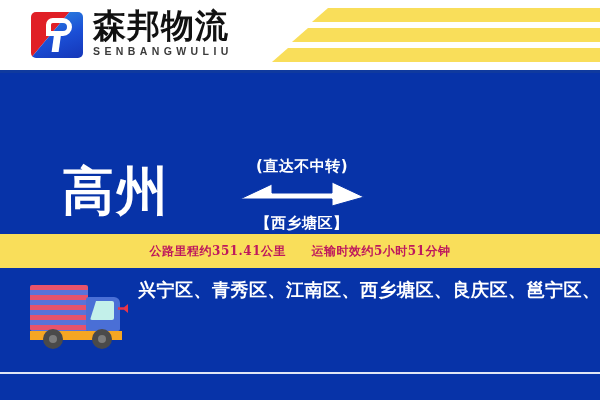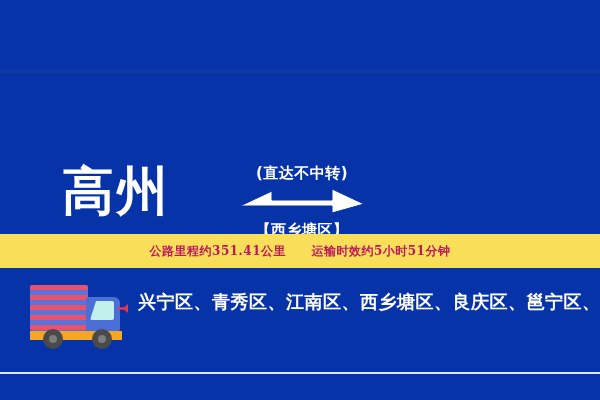--- a/index.html
+++ b/index.html
@@ -120,21 +120,21 @@
     line-height: 56px;
     letter-spacing: 2px;
     white-space: nowrap;
     transform: translateY(-50%);
   }
   .city.origin      { left: 62px; }
   .city.destination { left: 396px; }
 
   .transit {
     position: absolute;
-    left: 238px; top: 91px;
+    left: 238px; top: 84px;
     width: 128px;
     text-align: center;
   }
   .transit-top, .transit-bottom {
     font-family: "DejaVu Sans", "Liberation Sans", sans-serif;
     font-size: 15px;
     font-weight: bold;
     color: #ffffff;
     white-space: nowrap;
     letter-spacing: 0.5px;
@@ -169,21 +169,21 @@
 
   
   .coverage {
     position: absolute;
     left: 0; top: 268px;
     width: 600px; height: 105px;
     background: #0733a8;
   }
   .areas {
     position: absolute;
-    left: 138px; top: 289px;
+    left: 138px; top: 277px;
     width: 452px;
   }
   .area-line {
     font-family: "DejaVu Serif", "Liberation Serif", serif;
     font-size: 18px;
     font-weight: bold;
     color: #ffffff;
     line-height: 26px;
     text-align: center;
     white-space: nowrap;
@@ -254,20 +254,40 @@
     left: 0; top: 374px;
     width: 600px; height: 26px;
     background: #0733a8;
   }
 </style>
 </head>
 <body>
 
 <div id="banner">
 
+  <div class="header">
+
+    <div class="stripes">
+      <div class="stripe s1"></div>
+      <div class="stripe s2"></div>
+      <div class="stripe s3"></div>
+    </div>
+
+    <div class="logo-mark">
+      <div class="red"></div>
+      <div class="blue"></div>
+      <div class="r-bowl"></div>
+      <div class="r-leg"></div>
+    </div>
+
+    <div class="logo-text">
+      <div class="logo-cn">森邦物流</div>
+      <div class="logo-en">SENBANGWULIU</div>
+    </div>
+  </div>
   <div class="header-rule"></div>
 
   <div class="main">
 
     <div class="city origin">高州</div>
 
     <div class="transit">
       <div class="transit-top">(直达不中转)</div>
       <div class="arrow-wrap">
         <svg width="128" height="30" viewBox="0 0 128 30" aria-hidden="true">

